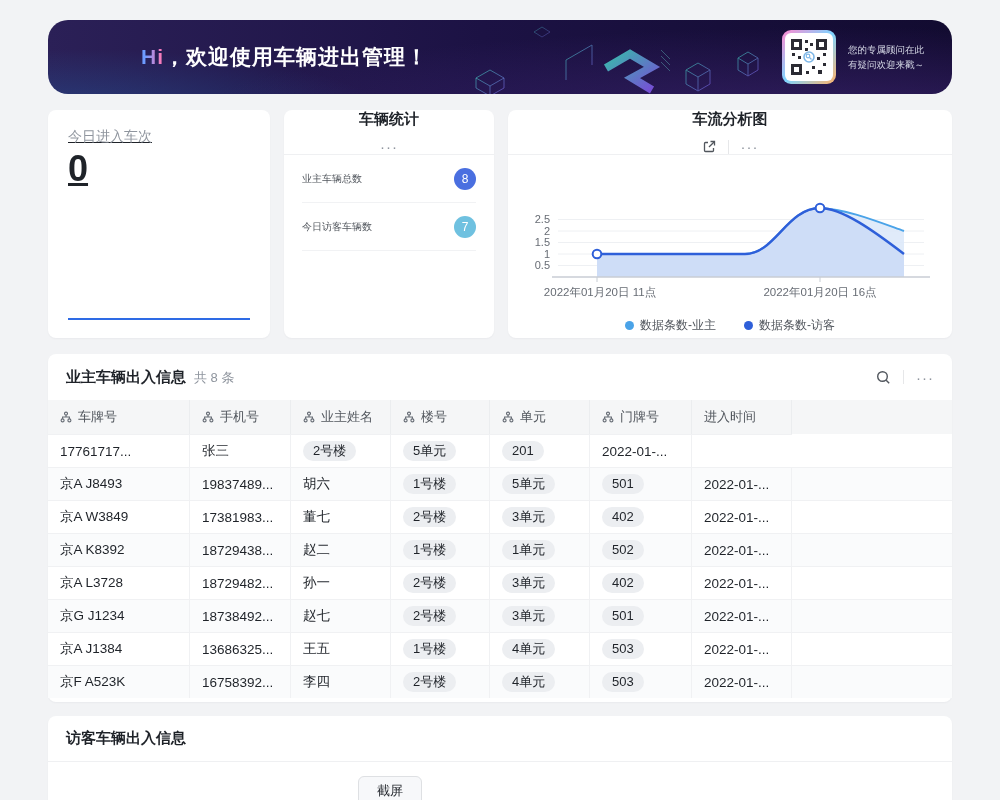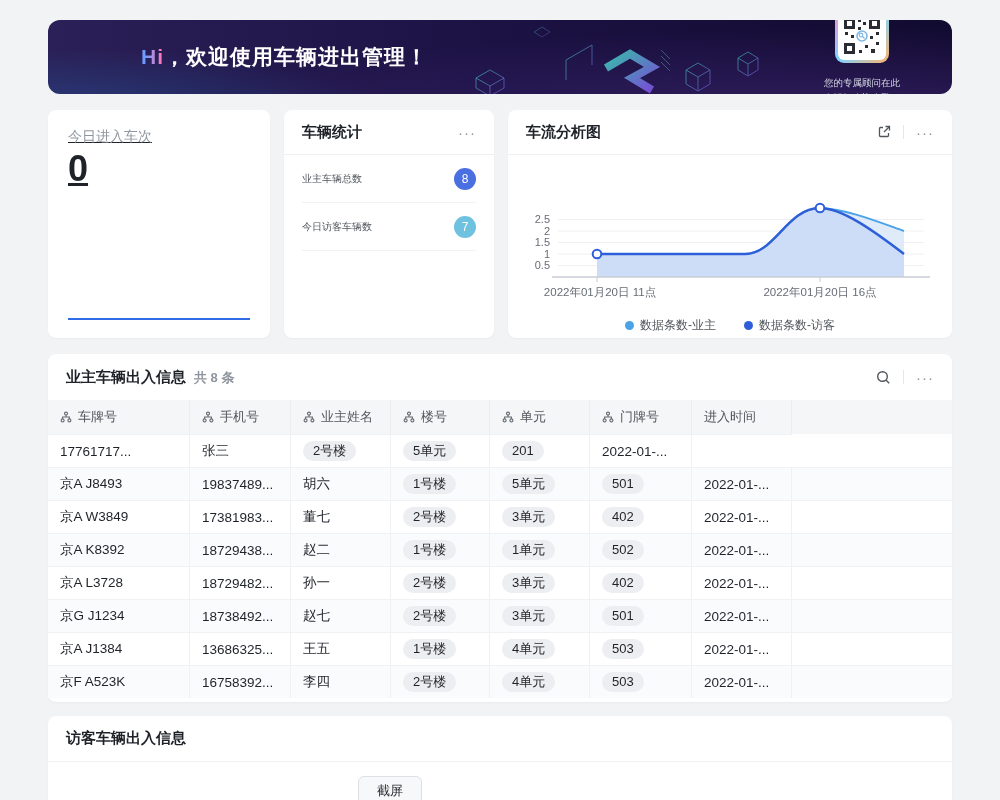--- a/index.html
+++ b/index.html
@@ -6,57 +6,57 @@
   html,body { width:1000px; height:800px; }
   body {
     font-family:"Liberation Sans","DejaVu Sans",sans-serif;
     background:#f2f3f5; color:#1f2329; overflow:hidden;
   }
   .wrap { position:relative; width:1000px; height:800px; overflow:hidden; }
 
   
   .banner {
     position:relative; margin:20px 48px 0; width:904px; height:74px;
-    border-radius:12px; overflow:hidden;
+    border-radius:20px; overflow:hidden;
     background:
       radial-gradient(120% 200% at 88% 130%, rgba(72,44,130,.55), transparent 60%),
       radial-gradient(55% 140% at 2% 130%, rgba(38,110,185,.38), transparent 65%),
       linear-gradient(92deg,#2b2057 0%, #1c1244 48%, #120b30 100%);
   }
   .banner-deco { position:absolute; left:408px; top:0; width:330px; height:74px; pointer-events:none; }
   .greeting {
     position:absolute; left:93px; top:50%; transform:translateY(-50%);
     font-size:21px; font-weight:bold; color:#ffffff; letter-spacing:1px;
   }
   .greeting .hi {
     background:linear-gradient(90deg,#6e9bff 20%,#ff7ab8 90%);
     -webkit-background-clip:text; background-clip:text; color:transparent;
   }
-  .qr-block { position:absolute; right:52px; top:50%; transform:translateY(-50%);
-    display:flex; align-items:center; gap:12px;flex-direction:column; }
+  .qr-block { position:absolute; right:28px; top:50%; transform:translateY(-50%);
+    display:flex; align-items:center; gap:12px; }
   .qr {
     width:54px; height:54px; border-radius:9px; padding:3px;
     background:linear-gradient(135deg,#ff8bd1 0%,#7fd4ff 50%,#ffb36b 100%);
   }
   .qr-inner { width:100%; height:100%; background:#fff; border-radius:6px; display:flex;
     align-items:center; justify-content:center; }
   .qr-caption { font-size:9.5px; line-height:15px; color:#d6d9e6; }
 
   
   .cards { display:flex; justify-content:space-between; margin:16px 48px 0; }
   .card { background:#fff; border-radius:8px; box-shadow:0 1px 2px rgba(31,35,41,.04); }
   .card-today { width:222px; height:228px; padding:18px 20px; position:relative;text-decoration:underline; }
   .card-today .label { font-size:14px; color:#8f959e; }
   .card-today .value { font-size:36px; font-weight:bold; margin-top:2px; }
   .card-today .sparkline { position:absolute; left:20px; right:20px; bottom:18px;
     height:2px; background:#2e6be5; }
 
   .card-stats { width:210px; height:228px; }
   .card-head { display:flex; align-items:center; justify-content:space-between;
-    padding:0 18px; height:45px; border-bottom:1px solid #eff0f2; }
+    padding:0 18px; height:45px; border-bottom:1px solid #eff0f2;flex-direction:column; }
   .card-title { font-size:15px; font-weight:bold; color:#1f2329; }
   .more-icon { color:#8f959e; font-size:15px; letter-spacing:1px; cursor:pointer; line-height:1; }
   .stat-item { display:flex; align-items:center; justify-content:space-between;
     margin:0 18px; height:48px; border-bottom:1px solid #f1f2f4; }
   .stat-label { font-size:10px; color:#51565d; }
   .badge { width:22px; height:22px; border-radius:50%; color:#fff; font-size:12px;
     display:flex; align-items:center; justify-content:center; }
   .badge-owner { background:#4a6fe0; }
   .badge-visitor { background:#6fc1e0; }
 
@@ -68,21 +68,21 @@
   .legend { display:flex; justify-content:center; gap:28px; margin-top:12px; }
   .legend-item { display:flex; align-items:center; gap:6px; font-size:12px; color:#51565d; }
   .legend-dot { width:9px; height:9px; border-radius:50%; }
 
   
   .card-table { margin:16px 48px 0; width:904px; background:#fff; border-radius:8px;
     box-shadow:0 1px 2px rgba(31,35,41,.04); padding-bottom:4px; }
   .table-head { display:flex; align-items:center; justify-content:space-between;
     padding:0 18px; height:46px; }
   .table-title-group { display:flex; align-items:baseline; gap:8px; }
-  .table-count { font-size:13px; color:#8f959e; font-weight:bold; }
+  .table-count { font-size:13px; color:#8f959e; font-weight:normal; }
   .grid { width:100%; }
   .grid-row { display:grid; grid-template-columns:142px 101px 100px 99px 100px 102px 100px 1fr; }
   .th { height:34px; background:#f5f6f7; display:flex; align-items:center; gap:6px;
     padding:0 12px; font-size:13px; color:#51565d; border-right:1px solid #ebedef; }
   .th:last-child { border-right:none; }
   .td { height:33px; display:flex; align-items:center; padding:0 12px; font-size:13.5px;
     color:#1f2329; border-right:1px solid #f0f1f3; border-top:1px solid #f0f1f3;
     white-space:nowrap; overflow:hidden; }
   .td:last-child { border-right:none; }
   .grid-row.tr:nth-child(even) .td { background:#fafbfc; }

